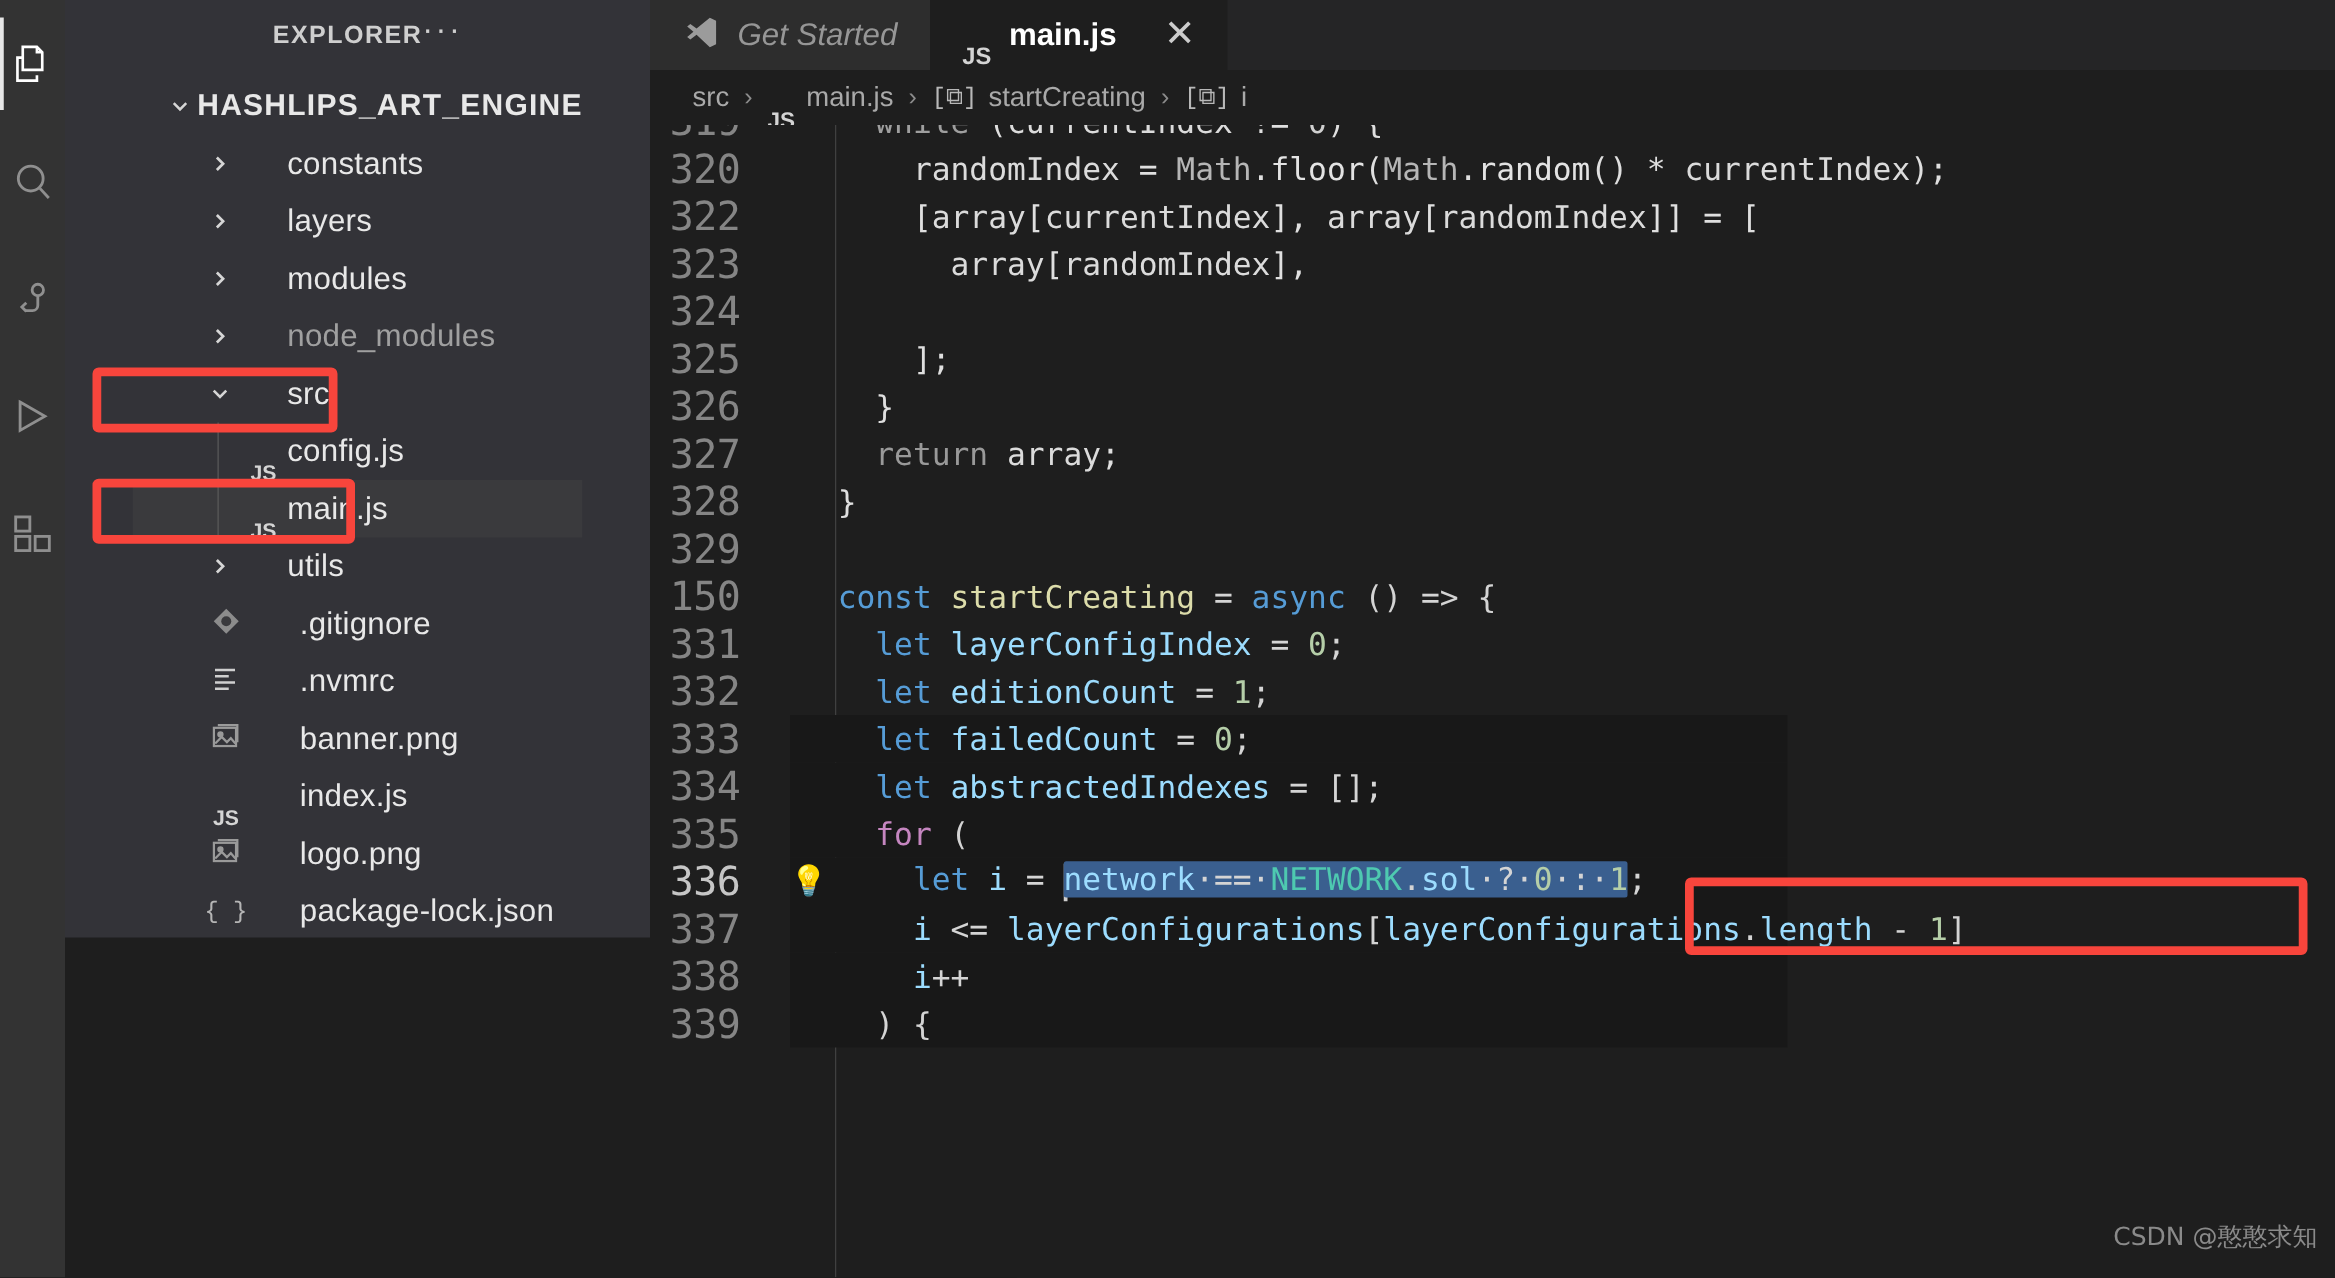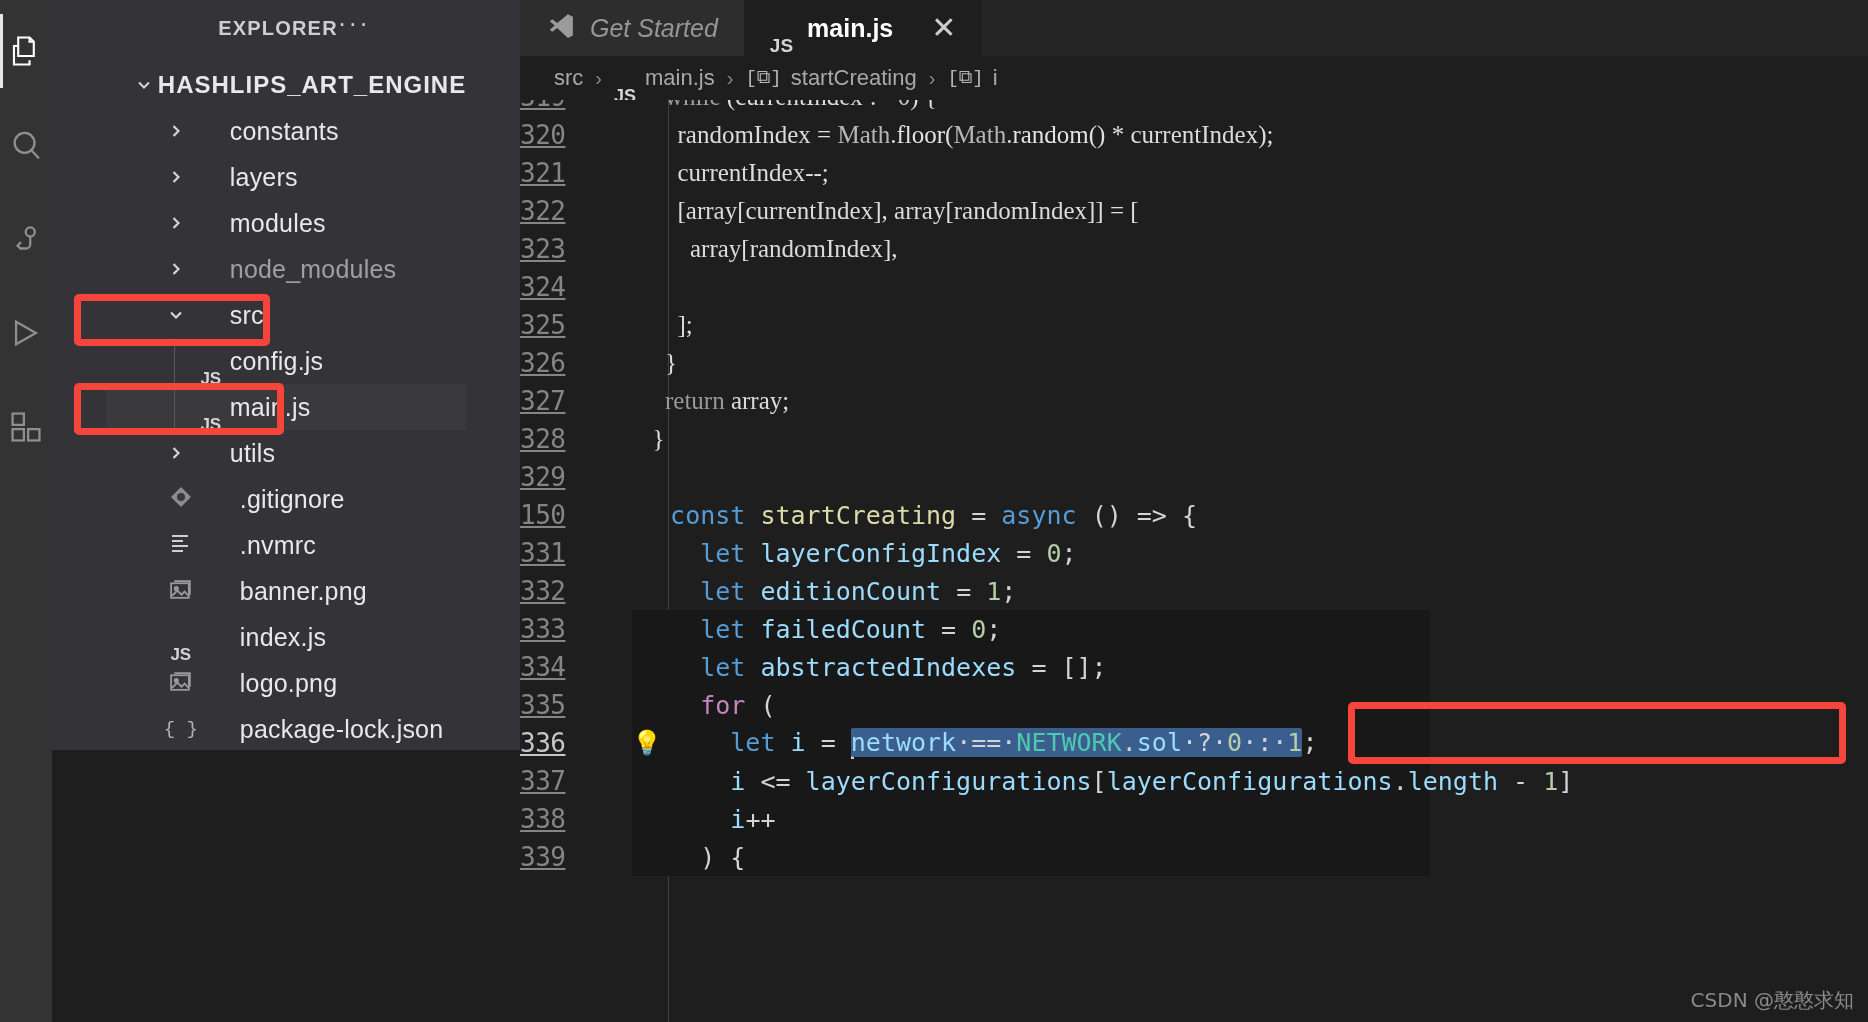--- a/index.html
+++ b/index.html
@@ -129,50 +129,49 @@
     background: #1e1e1e;
     font-family: "DejaVu Sans Mono", monospace;
     font-size: 25px;
   }
   .code-scroll { position: absolute; top: -22px; left: 0; right: 0; }
   .cline {
     height: 38px; display: flex; align-items: center;
     position: relative; white-space: pre;
   }
   .gutter {
-    width: 106px; flex: 0 0 106px; text-align: left;
-    padding-right: 18px; color: #858585; font-size: 26px;
+    width: 106px; flex: 0 0 106px; text-align: center;
+    padding-right: 18px; color: #858585; font-size: 32px;
     letter-spacing: -.5px;
-    text-decoration: underline;
   }
   .cline.cur .gutter { color: #c6c6c6; }
   .lamp {
     position: absolute; left: 110px; width: 34px; text-align: center;
     font-size: 24px; z-index: 5;
   }
   .content { padding-left: 14px; position: relative; }
-  .dim-block { filter: grayscale(1) brightness(1.05); font-family: Liberation Serif, serif; }
+  .dim-block { filter: grayscale(1) brightness(1.05); }
   .hl-block {
     position: absolute; left: 0; right: 0; background: #181818;
   }
   
   .t-kw   { color: #569cd6; }
   .t-ctl  { color: #c586c0; }
   .t-var  { color: #9cdcfe; }
   .t-fn   { color: #dcdcaa; }
   .t-num  { color: #b5cea8; }
   .t-op   { color: #d4d4d4; }
   .t-cls  { color: #4ec9b0; }
   .sel { background: #3a5f8f; border-radius: 2px; margin-top: 43px; }
   .caret {
     display: inline-block; width: 3px; height: 30px; background: #cfcfcf;
     vertical-align: middle; margin-right: -3px;
   }
   .watermark {
-    position: absolute; right: 14px; bottom: 8px;
+    position: absolute; right: 14px; bottom: 19px;
     font-size: 20px; color: #8a8a8a;
     font-family: "DejaVu Sans", sans-serif; z-index: 40;
   }
   .indent-guide {
     position: absolute; top: 0; bottom: 0; width: 1px; background: #404040;
   }
 </style>
 </head>
 <body>
 
@@ -399,21 +398,20 @@
           <span class="bc-sym">[⧉]</span>
           <span>i</span>
         </span>
       </div>
 
     <div class="code-wrap">
       <div class="indent-guide" style="left:148px;"></div>
       <div class="code-scroll" id="code">
           <div class="cline"><span class="gutter">319</span><span class="content dim-block">&nbsp;&nbsp;&nbsp;&nbsp;<span class="t-ctl">while</span>&nbsp;<span class="t-op">(</span><span class="t-var">currentIndex</span>&nbsp;<span class="t-op">!=</span>&nbsp;<span class="t-num">0</span><span class="t-op">)</span>&nbsp;<span class="t-op">{</span></span></div>
           <div class="cline"><span class="gutter">320</span><span class="content dim-block">&nbsp;&nbsp;&nbsp;&nbsp;&nbsp;&nbsp;<span class="t-var">randomIndex</span>&nbsp;<span class="t-op">=</span>&nbsp;<span class="t-cls">Math</span><span class="t-op">.</span><span class="t-fn">floor</span><span class="t-op">(</span><span class="t-cls">Math</span><span class="t-op">.</span><span class="t-fn">random</span><span class="t-op">()</span>&nbsp;<span class="t-op">*</span>&nbsp;<span class="t-var">currentIndex</span><span class="t-op">);</span></span></div>
-          <div class="cline"><span class="gutter">321</span><span class="content dim-block">&nbsp;&nbsp;&nbsp;&nbsp;&nbsp;&nbsp;<span class="t-var">currentIndex</span><span class="t-op">--;</span></span></div>
           <div class="cline"><span class="gutter">322</span><span class="content dim-block">&nbsp;&nbsp;&nbsp;&nbsp;&nbsp;&nbsp;<span class="t-op">[</span><span class="t-var">array</span><span class="t-op">[</span><span class="t-var">currentIndex</span><span class="t-op">],</span>&nbsp;<span class="t-var">array</span><span class="t-op">[</span><span class="t-var">randomIndex</span><span class="t-op">]]</span>&nbsp;<span class="t-op">=</span>&nbsp;<span class="t-op">[</span></span></div>
           <div class="cline"><span class="gutter">323</span><span class="content dim-block">&nbsp;&nbsp;&nbsp;&nbsp;&nbsp;&nbsp;&nbsp;&nbsp;<span class="t-var">array</span><span class="t-op">[</span><span class="t-var">randomIndex</span><span class="t-op">],</span></span></div>
           <div class="cline"><span class="gutter">324</span></div>
           <div class="cline"><span class="gutter">325</span><span class="content dim-block">&nbsp;&nbsp;&nbsp;&nbsp;&nbsp;&nbsp;<span class="t-op">];</span></span></div>
           <div class="cline"><span class="gutter">326</span><span class="content dim-block">&nbsp;&nbsp;&nbsp;&nbsp;<span class="t-op">}</span></span></div>
           <div class="cline"><span class="gutter">327</span><span class="content dim-block">&nbsp;&nbsp;&nbsp;&nbsp;<span class="t-kw">return</span>&nbsp;<span class="t-var">array</span><span class="t-op">;</span></span></div>
           <div class="cline"><span class="gutter">328</span><span class="content dim-block">&nbsp;&nbsp;<span class="t-op">}</span></span></div>
           <div class="cline"><span class="gutter">329</span><span class="content"></span></div>
           <div class="cline"><span class="gutter">150</span><span class="content">&nbsp;&nbsp;<span class="t-kw">const</span>&nbsp;<span class="t-fn">startCreating</span>&nbsp;<span class="t-op">=</span>&nbsp;<span class="t-kw">async</span>&nbsp;<span class="t-op">()</span>&nbsp;<span class="t-op">=&gt;</span>&nbsp;<span class="t-op">{</span></span></div>
           <div class="cline"><span class="gutter">331</span><span class="content">&nbsp;&nbsp;&nbsp;&nbsp;<span class="t-kw">let</span>&nbsp;<span class="t-var">layerConfigIndex</span>&nbsp;<span class="t-op">=</span>&nbsp;<span class="t-num">0</span><span class="t-op">;</span></span></div>

